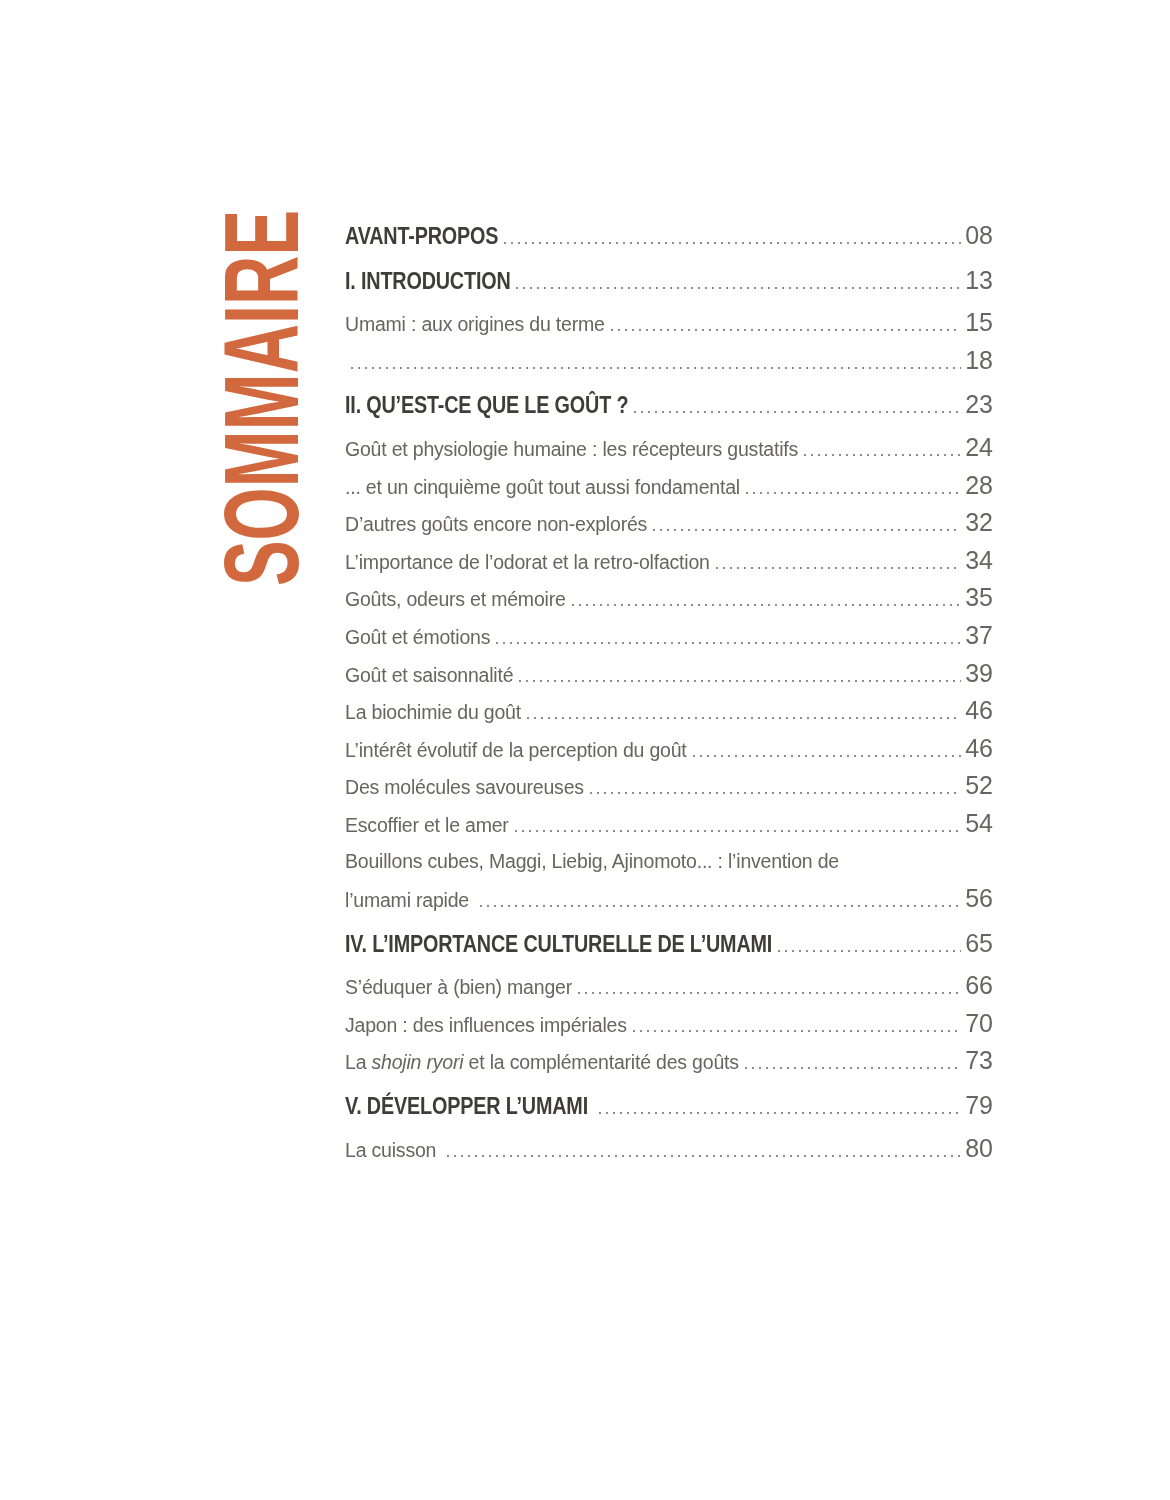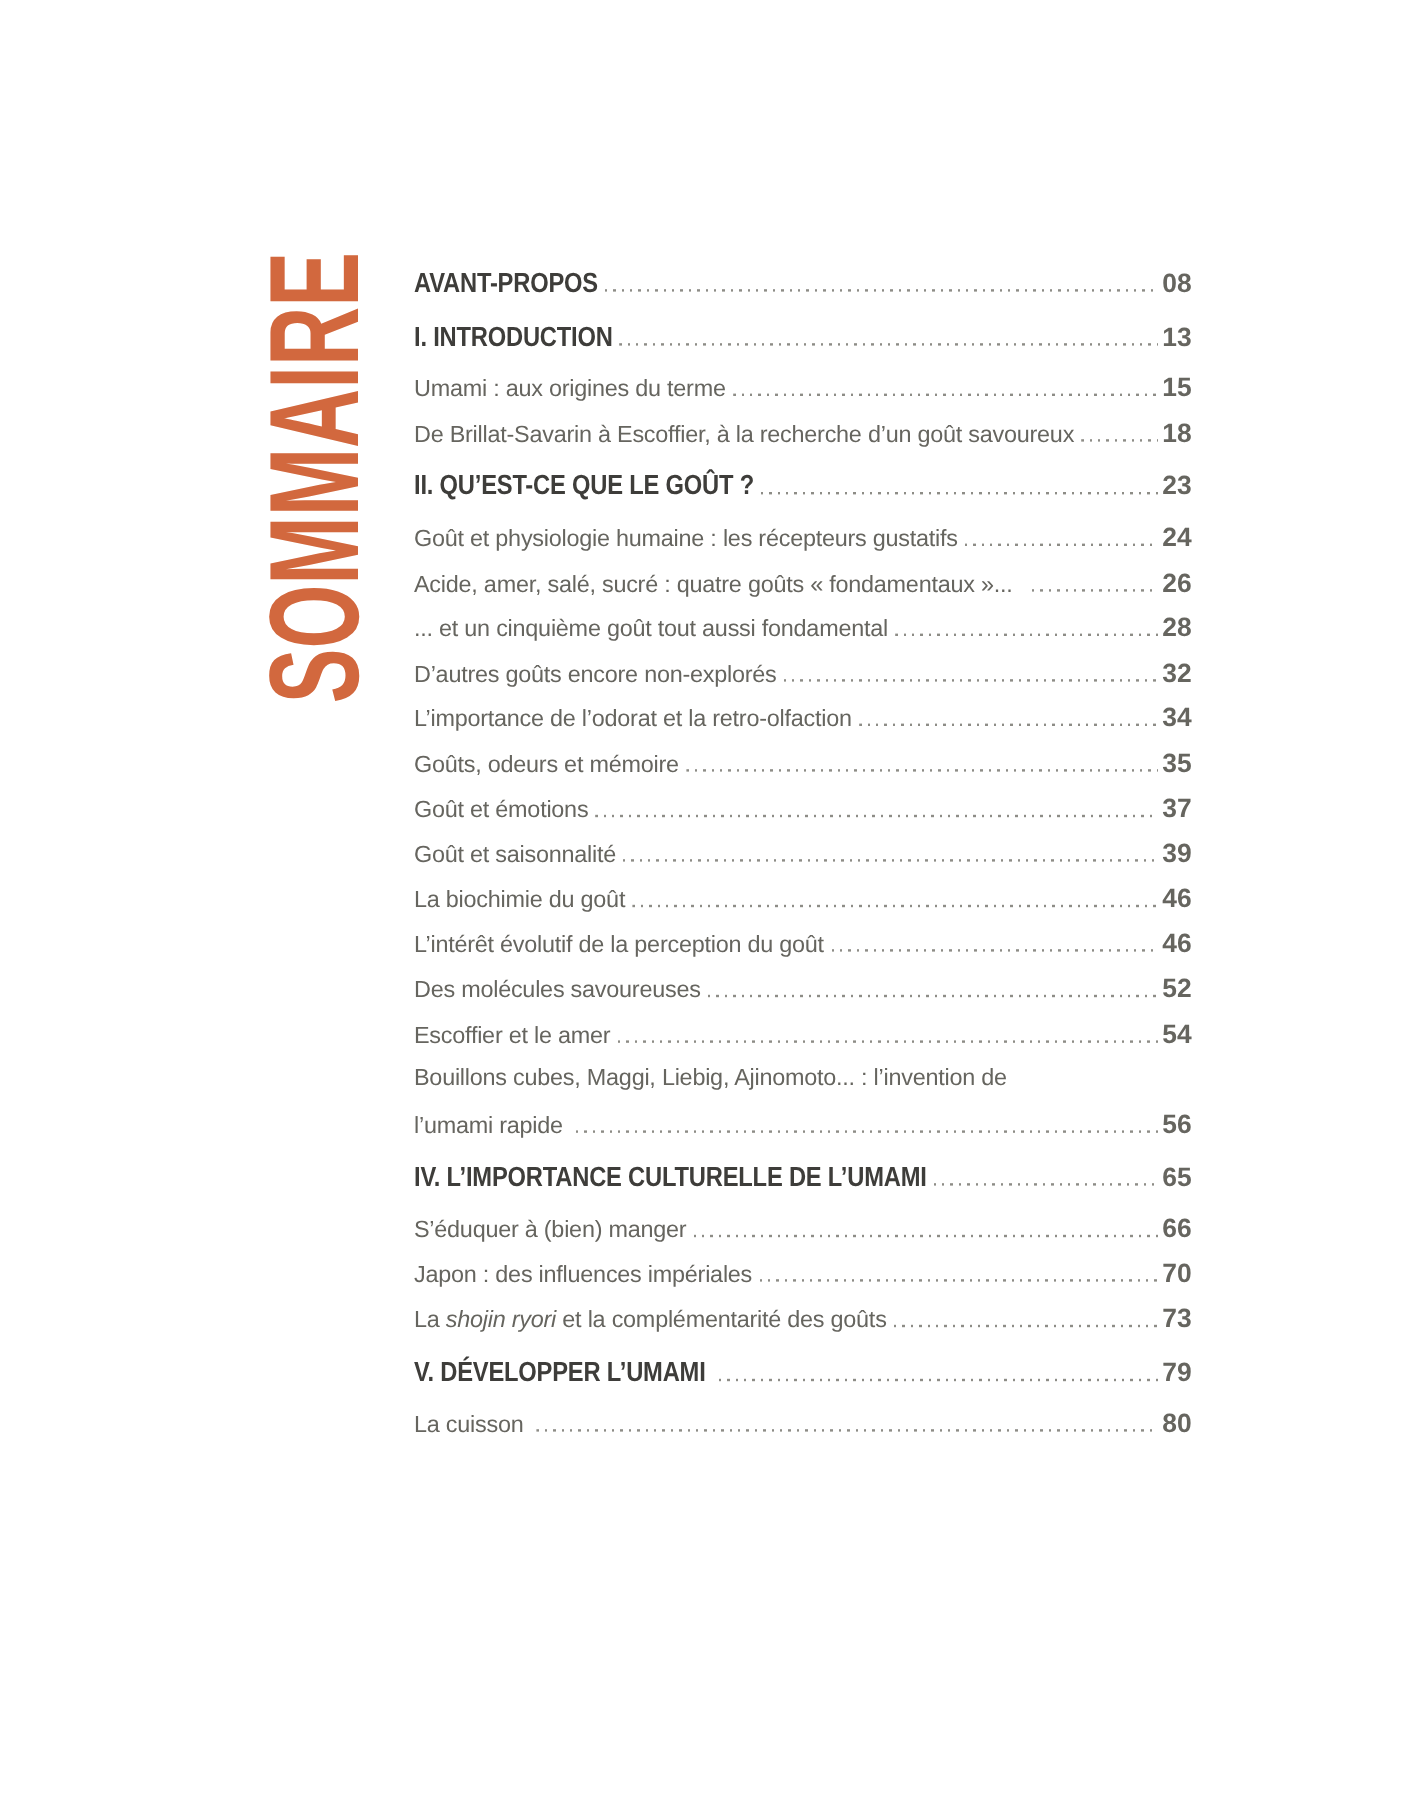--- a/index.html
+++ b/index.html
@@ -73,45 +73,44 @@
     background: repeating-linear-gradient(
       90deg,
       var(--dots, #8d8c86) 0,
       var(--dots, #8d8c86) 2px,
       transparent 2px,
       transparent 7px
     );
   }
   .pagenum {
     flex: 0 0 auto;
-    font-size: 22px;
-    font-weight: 700;
+    font-size: 25px;
+    font-weight: 400;
     letter-spacing: 0;
     color: var(--body, #66655f);
   }
 </style>
 </head>
 <body>
 
 <div class="page">
 
   <div class="vertical-title-wrap">
     <svg width="80" height="376" viewBox="0 0 80 376">
       <text class="vtext" transform="rotate(-90)" x="-376" y="76" textLength="376" lengthAdjust="spacingAndGlyphs">SOMMAIRE</text>
     </svg>
   </div>
 
   <div class="toc">
       <div class="row heading"><span class="label" style="margin-right: -24.92px;">AVANT-PROPOS</span><span class="leader"></span><span class="pagenum">08</span></div>
       <div class="row heading"><span class="label" style="margin-right: -27.02px;">I. INTRODUCTION</span><span class="leader"></span><span class="pagenum">13</span></div>
       <div class="row item"><span class="label">Umami : aux origines du terme</span><span class="leader"></span><span class="pagenum">15</span></div>
-      <div class="row item"><span class="label">De Brillat-Savarin à Escoffier, à la recherche d’un goût savoureux</span><span class="leader"></span><span class="pagenum">18</span></div>
+      <div class="row item"><span class="leader"></span><span class="pagenum">18</span></div>
       <div class="row heading"><span class="label" style="margin-right: -46.06px;">II. QU’EST-CE QUE LE GOÛT ?</span><span class="leader"></span><span class="pagenum">23</span></div>
       <div class="row item"><span class="label">Goût et physiologie humaine : les récepteurs gustatifs</span><span class="leader"></span><span class="pagenum">24</span></div>
-      <div class="row item"><span class="label">Acide, amer, salé, sucré : quatre goûts « fondamentaux »...  </span><span class="leader"></span><span class="pagenum">26</span></div>
       <div class="row item"><span class="label">... et un cinquième goût tout aussi fondamental</span><span class="leader"></span><span class="pagenum">28</span></div>
       <div class="row item"><span class="label">D’autres goûts encore non-explorés</span><span class="leader"></span><span class="pagenum">32</span></div>
       <div class="row item"><span class="label">L’importance de l’odorat et la retro-olfaction</span><span class="leader"></span><span class="pagenum">34</span></div>
       <div class="row item"><span class="label">Goûts, odeurs et mémoire</span><span class="leader"></span><span class="pagenum">35</span></div>
       <div class="row item"><span class="label">Goût et émotions</span><span class="leader"></span><span class="pagenum">37</span></div>
       <div class="row item"><span class="label">Goût et saisonnalité</span><span class="leader"></span><span class="pagenum">39</span></div>
       <div class="row item"><span class="label">La biochimie du goût</span><span class="leader"></span><span class="pagenum">46</span></div>
       <div class="row item"><span class="label">L’intérêt évolutif de la perception du goût</span><span class="leader"></span><span class="pagenum">46</span></div>
       <div class="row item"><span class="label">Des molécules savoureuses</span><span class="leader"></span><span class="pagenum">52</span></div>
       <div class="row item"><span class="label">Escoffier et le amer</span><span class="leader"></span><span class="pagenum">54</span></div>

